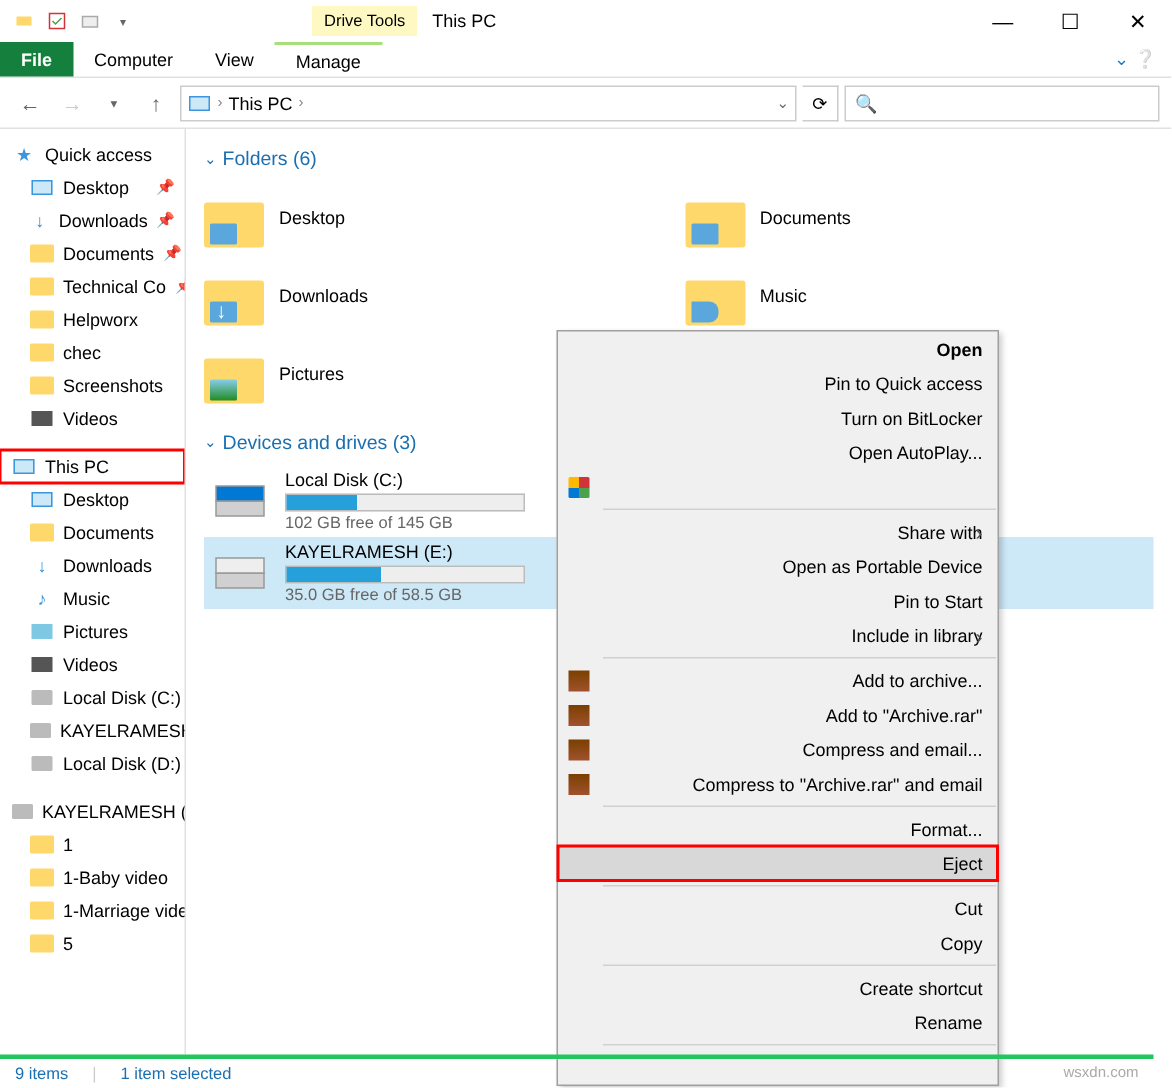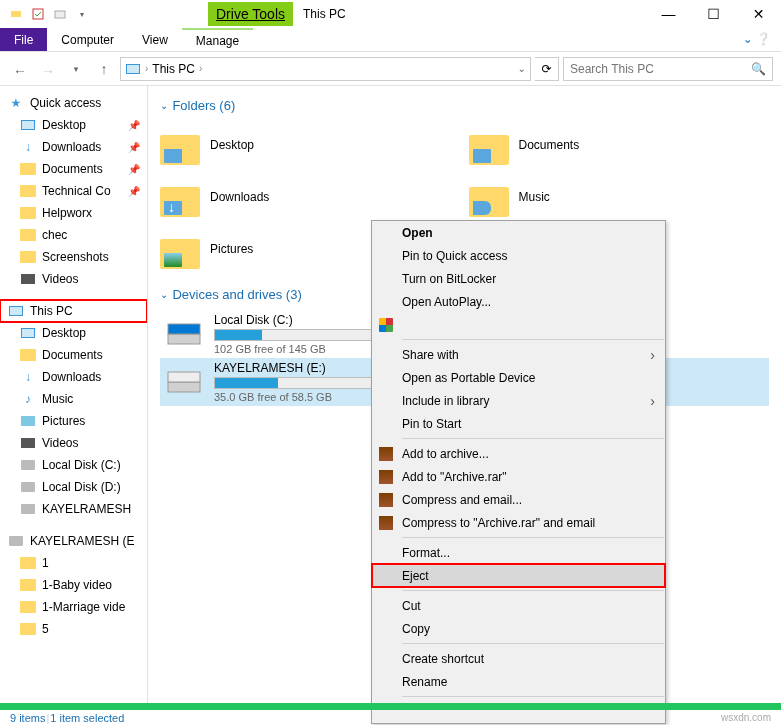--- a/index.html
+++ b/index.html
@@ -3,44 +3,44 @@
 <meta charset="utf-8">
 <style>
 * { margin: 0; padding: 0; box-sizing: border-box; font-family: "Segoe UI", Arial, sans-serif; }
 body { background: #fff; width: 781px; height: 725px; overflow: hidden; position: relative; font-size: 12px; }
 
 
 .titlebar { height: 28px; display: flex; align-items: center; background: #fff; }
 .qat { display: flex; align-items: center; gap: 2px; padding: 0 6px; }
 .qat-item { width: 20px; height: 20px; display: flex; align-items: center; justify-content: center; }
 .title-text { margin-left: 10px; font-size: 12px; }
-.drive-tools { background: #84cc16; padding: 4px 8px; font-size: 14px; margin-left: 110px; text-decoration: underline; }
+.drive-tools { background: #fef9c3; padding: 4px 8px; font-size: 11px; margin-left: 110px; }
 .win-controls { margin-left: auto; display: flex; }
 .win-btn { width: 45px; height: 28px; display: flex; align-items: center; justify-content: center; font-size: 14px; }
 
 
 .ribbon { height: 24px; display: flex; align-items: stretch; border-bottom: 1px solid #e1e1e1; }
 .tab { padding: 4px 14px; font-size: 12px; display: flex; align-items: center; }
-.tab.file { background: #4c1d95; color: #fff; }
+.tab.file { background: #15803d; color: #fff; font-weight: bold; }
 .ribbon-help { margin-left: auto; padding: 4px 10px; color: #1979ca; }
 
 
 .addrbar { height: 34px; display: flex; align-items: center; padding: 4px 8px; gap: 4px; border-bottom: 1px solid #e1e1e1; }
 .nav-arrow { width: 24px; height: 24px; display: flex; align-items: center; justify-content: center; color: #666; font-size: 14px; }
 .breadcrumb { flex: 1; border: 1px solid #ccc; height: 24px; display: flex; align-items: center; padding: 0 4px; gap: 4px; }
 .bc-text { font-size: 12px; }
 .bc-sep { color: #888; font-size: 10px; }
 .bc-refresh { width: 24px; height: 24px; border: 1px solid #ccc; border-left: 0; display: flex; align-items: center; justify-content: center; }
 .searchbox { width: 210px; border: 1px solid #ccc; height: 24px; display: flex; align-items: center; padding: 0 6px; color: #888; }
 .searchbox input { border: 0; outline: 0; flex: 1; font-size: 12px; color: #333; }
 .search-icon { color: #888; }
 
 
 .main { display: flex; height: calc(725px - 28px - 24px - 34px - 22px); }
-.sidebar { width: 148px; border-right: 1px solid #e1e1e1; overflow: hidden; padding-top: 6px; }
+.sidebar { width: 124px; border-right: 1px solid #e1e1e1; overflow: hidden; padding-top: 6px; }
 .sb-item { display: flex; align-items: center; height: 22px; padding-left: 20px; gap: 6px; font-size: 12px; white-space: nowrap; }
 .sb-item.root { padding-left: 8px; }
 .sb-item.highlight { outline: 2px solid red; outline-offset: -1px; }
 .pin { margin-left: auto; margin-right: 6px; color: #888; font-size: 10px; }
 .sb-icon { width: 16px; height: 16px; display: flex; align-items: center; justify-content: center; }
 .folder-ico { width: 16px; height: 12px; background: #ffd86b; border-radius: 1px; }
 .monitor-ico { width: 14px; height: 10px; border: 1px solid #3a96dd; background: #cde8f7; }
 .disk-ico { width: 14px; height: 10px; background: #bbb; border-radius: 1px; }
 .music-ico::before { content: "♪"; color: #3a96dd; }
 .pic-ico { width: 14px; height: 10px; background: #7ec8e3; }
@@ -65,32 +65,32 @@
 .drive-item.selected { background: #cde8f7; }
 .drive-ico { width: 40px; height: 40px; display: flex; align-items: center; justify-content: center; }
 .drive-body { flex: 1; }
 .drive-name { font-size: 12px; margin-bottom: 2px; }
 .drive-bar { width: 160px; height: 12px; border: 1px solid #bcbcbc; background: #eee; margin-bottom: 2px; }
 .drive-bar-fill { height: 100%; background: #26a0da; }
 .drive-free { font-size: 11px; color: #666; }
 
 
 .ctxmenu { position: absolute; left: 371px; top: 220px; width: 295px; background: #f0f0f0; border: 1px solid #a0a0a0; box-shadow: 2px 2px 4px rgba(0,0,0,0.2); font-size: 12px; }
-.ctx-item { height: 23px; display: flex; align-items: center; padding-left: 30px; padding-right: 10px; position: relative; }
+.ctx-item { height: 23px; display: flex; align-items: center; padding-left: 30px; padding-right: 10px; position: relative; justify-content: flex-end; }
 .ctx-item.bold { font-weight: 600; }
 .ctx-item.hover { background: #d8d8d8; }
 .ctx-item.eject { outline: 2px solid red; outline-offset: -1px; }
 .ctx-sub::after { content: "›"; position: absolute; right: 10px; color: #555; font-size: 14px; }
 .ctx-sep { height: 1px; background: #d0d0d0; margin: 3px 1px 3px 30px; }
 .ctx-ico { position: absolute; left: 6px; width: 16px; height: 16px; display: flex; align-items: center; justify-content: center; }
 .shield-ico { width: 14px; height: 14px; background: conic-gradient(#d13438 0 25%, #4ca24c 25% 50%, #0078d4 50% 75%, #ffb900 75% 100%); border-radius: 1px; }
 .rar-ico { width: 14px; height: 14px; background: linear-gradient(#7b3f00, #a0522d); }
 
 
-.statusbar { position: absolute; bottom: 0; left: 0; right: 0; height: 22px; border-top: 7px solid #22c55e; display: flex; align-items: center; padding: 0 10px; gap: 1px; font-size: 11px; color: #1a6fb0; }
+.statusbar { position: absolute; bottom: 0; left: 0; right: 12px; height: 22px; border-top: 3px solid #22c55e; display: flex; align-items: center; padding: 0 10px; gap: 16px; font-size: 11px; color: #1a6fb0; }
 .statusbar .sep { color: #ccc; }
 .watermark { margin-left: auto; color: #aaa; font-size: 10px; }
 </style>
 </head>
 <body>
 
 <div class="titlebar">
   <div class="qat">
     <div class="qat-item">
         <svg width="14" height="14">
@@ -136,21 +136,20 @@
     <span class="sb-icon">
         <span class="monitor-ico"></span>
       </span>
     <span class="bc-sep">›</span>
     <span class="bc-text">This PC</span>
     <span class="bc-sep">›</span>
     <span style="margin-left:auto;font-size:10px;color:#666;">⌄</span>
   </div>
   <div class="bc-refresh">⟳</div>
   <div class="searchbox">
-    <input placeholder="Search This PC" style="">
     <span class="search-icon">🔍</span>
   </div>
 </div>
 
 <div class="main">
   <div class="sidebar" id="sidebar">
       <div class="sb-item root">
         <span class="sb-icon">
           <span class="star-ico"></span>
         </span>
@@ -254,27 +253,27 @@
       <div class="sb-item">
         <span class="sb-icon">
           <span class="disk-ico"></span>
         </span>
         <span>Local Disk (C:)</span>
       </div>
       <div class="sb-item">
         <span class="sb-icon">
           <span class="disk-ico"></span>
         </span>
+        <span>KAYELRAMESH</span>
+      </div>
+      <div class="sb-item">
+        <span class="sb-icon">
+          <span class="disk-ico"></span>
+        </span>
         <span>Local Disk (D:)</span>
-      </div>
-      <div class="sb-item">
-        <span class="sb-icon">
-          <span class="disk-ico"></span>
-        </span>
-        <span>KAYELRAMESH</span>
       </div>
       <div style="height:10px"></div>
       <div class="sb-item root">
         <span class="sb-icon">
           <span class="disk-ico"></span>
         </span>
         <span>KAYELRAMESH (E</span>
       </div>
       <div class="sb-item">
         <span class="sb-icon">
@@ -400,25 +399,25 @@
         <span class="shield-ico"></span>
       </span>
     </div>
     <div class="ctx-sep"></div>
     <div class="ctx-item ctx-sub">
       <span>Share with</span>
     </div>
     <div class="ctx-item">
       <span>Open as Portable Device</span>
     </div>
+    <div class="ctx-item">
+      <span>Pin to Start</span>
+    </div>
     <div class="ctx-item ctx-sub">
       <span>Include in library</span>
-    </div>
-    <div class="ctx-item">
-      <span>Pin to Start</span>
     </div>
     <div class="ctx-sep"></div>
     <div class="ctx-item">
       <span class="ctx-ico">
         <span class="rar-ico"></span>
       </span>
       <span>Add to archive...</span>
     </div>
     <div class="ctx-item">
       <span class="ctx-ico">

